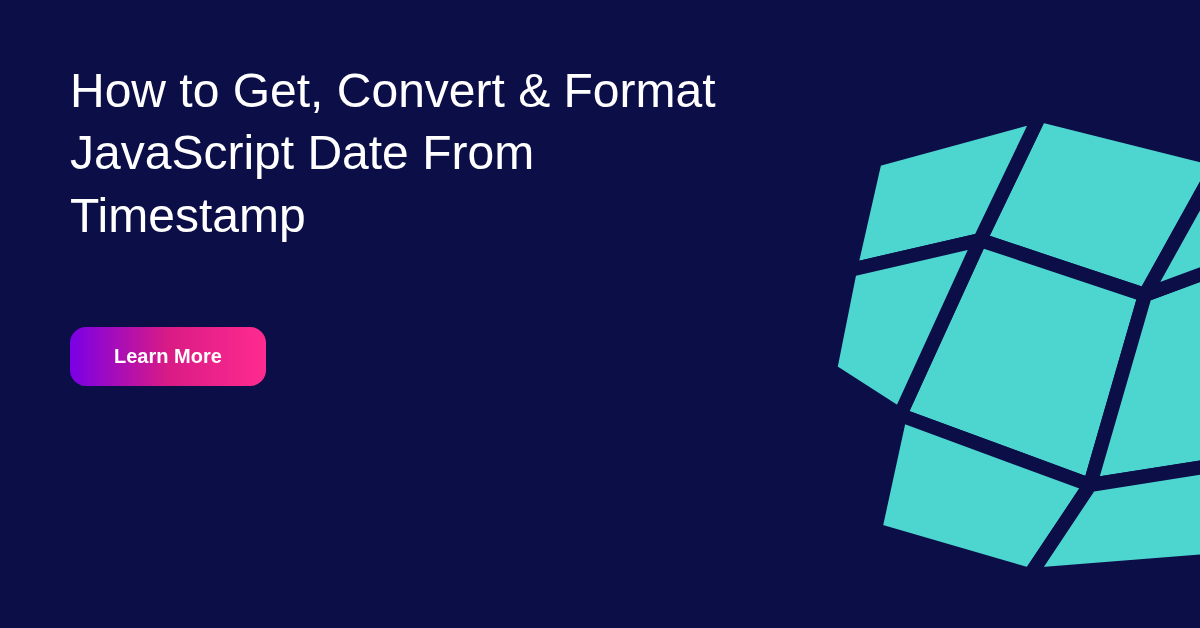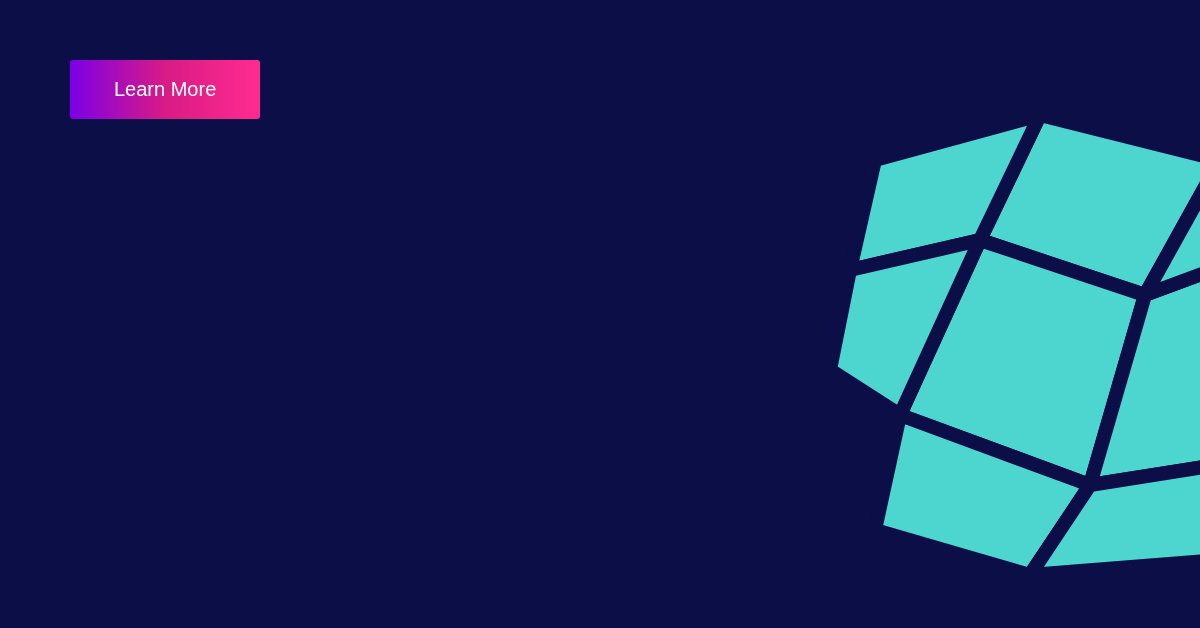--- a/index.html
+++ b/index.html
@@ -67,38 +67,39 @@
       line-height: 1.3;
       max-width: 680px;
       margin-bottom: 80px;
     }
     .cta-button {
       display: inline-block;
       padding: 18px 44px;
       background: linear-gradient(90deg, #7a00e6 0%, #d91b85 50%, #ff2b8f 100%);
       color: #ffffff;
       font-size: 20px;
-      font-weight: 400;
+      font-weight: 700;
       border: none;
-      border-radius: 3px;
+      border-radius: 16px;
       cursor: pointer;
     }
     .hero-icon {
       position: absolute;
       right: -80px;
       top: 85px;
       width: 500px;
       height: 500px;
     }
   </style>
 </head>
 <body>
 
 <div class="container">
 
+  <h1 class="title">How to Get, Convert &amp; Format JavaScript Date From Timestamp</h1>
 
   <button class="cta-button">Learn More</button>
 
   <div class="hero-icon">
     <svg viewBox="0 0 500 500" xmlns="http://www.w3.org/2000/svg">
       <g fill="#4dd6d0" stroke="#0c0e47" stroke-width="14" stroke-linejoin="round">
         <path d="M 260 30 L 440 75 L 365 210 L 200 155 Z"></path>
         <path d="M 200 155 L 365 210 L 310 400 L 120 330 Z"></path>
         <path d="M 365 210 L 500 160 L 500 370 L 310 400 Z"></path>
         <path d="M 440 75 L 500 160 L 365 210 Z"></path>

